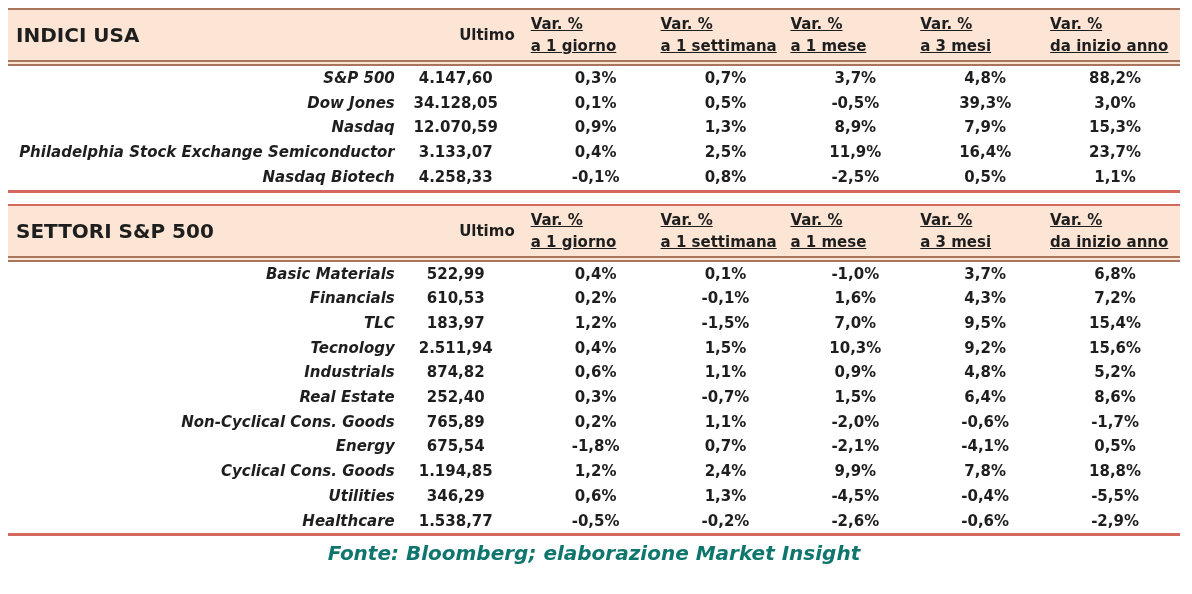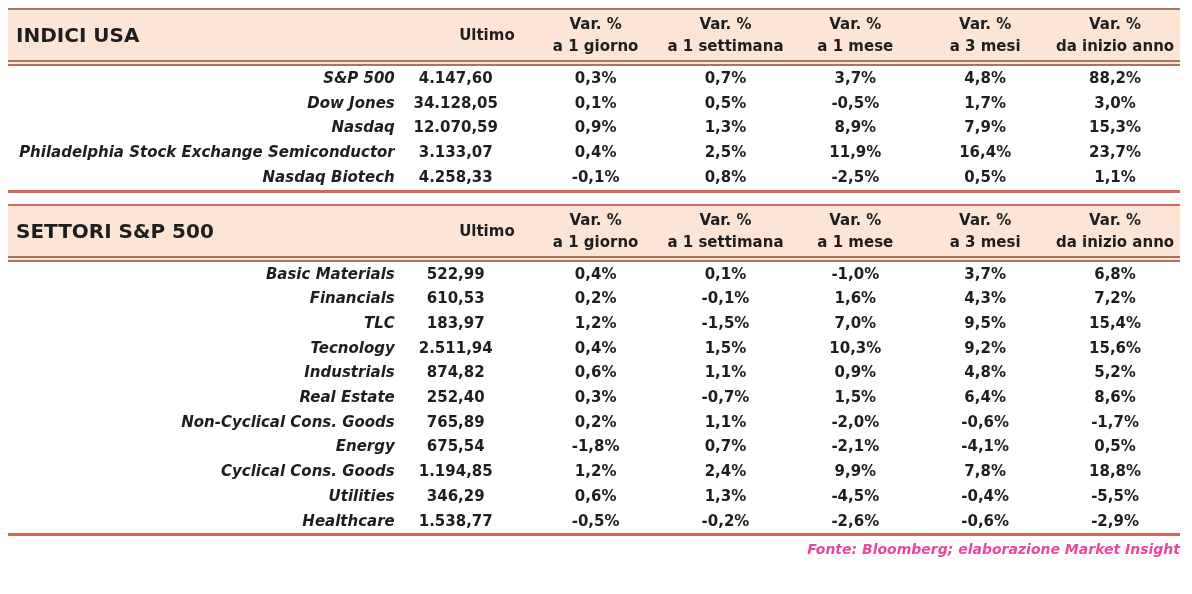--- a/index.html
+++ b/index.html
@@ -25,38 +25,38 @@
     border-bottom: 6px double #a8765c;
     font-weight: bold; font-style: normal;
     padding: 3px 0; vertical-align: middle;
     line-height: 22px;
   }
   table.t1 thead th { border-top: 2px solid #a8765c; }
   table.t2 thead th { border-top: 2px solid #d5685e; }
 
   th.title  { text-align: left; padding-left: 8px; font-size: 20px; }
   th.ultimo { text-align: right; padding-right: 16px; }
-  th.var    { text-align: center; }
+  th.var    { text-align: left; text-decoration: underline; }
   th.var div { line-height: 22px; }
 
   tbody td {
     padding: 0; line-height: 24.7px; height: 24.7px;
     font-style: italic; white-space: nowrap; overflow: hidden;
   }
   tbody td.lbl { text-align: right; padding-left: 8px; }
   tbody td.num { text-align: center; padding-right: 14px; font-style: normal; }
   tbody td.pct { text-align: center; font-style: normal; }
   tbody tr:last-child td { border-bottom: 3px solid #d5685e; margin-left: 32px; }
 
   .tbl-gap { height: 11px; }
 
   .footer {
-    width: 1172px; text-align: right;
-    font-size: 14px; font-weight: bold; font-style: italic;
-    padding: 5px 2px 0 0; color: #ec4899;
+    width: 1172px; text-align: center;
+    font-size: 20px; font-weight: bold; font-style: italic;
+    padding: 5px 2px 0 0; color: #0f766e;
   }
 </style>
 </head>
 <body>
 
 <div class="page">
 
   <table class="fin t1">
     <colgroup>
       <col class="c-label">
@@ -102,21 +102,21 @@
         <td class="pct">3,7%</td>
         <td class="pct">4,8%</td>
         <td class="pct">88,2%</td>
       </tr>
       <tr>
         <td class="lbl">Dow Jones</td>
         <td class="num">34.128,05</td>
         <td class="pct">0,1%</td>
         <td class="pct">0,5%</td>
         <td class="pct">-0,5%</td>
-        <td class="pct">1,7%</td>
+        <td class="pct">39,3%</td>
         <td class="pct">3,0%</td>
       </tr>
       <tr>
         <td class="lbl">Nasdaq</td>
         <td class="num">12.070,59</td>
         <td class="pct">0,9%</td>
         <td class="pct">1,3%</td>
         <td class="pct">8,9%</td>
         <td class="pct">7,9%</td>
         <td class="pct">15,3%</td>

